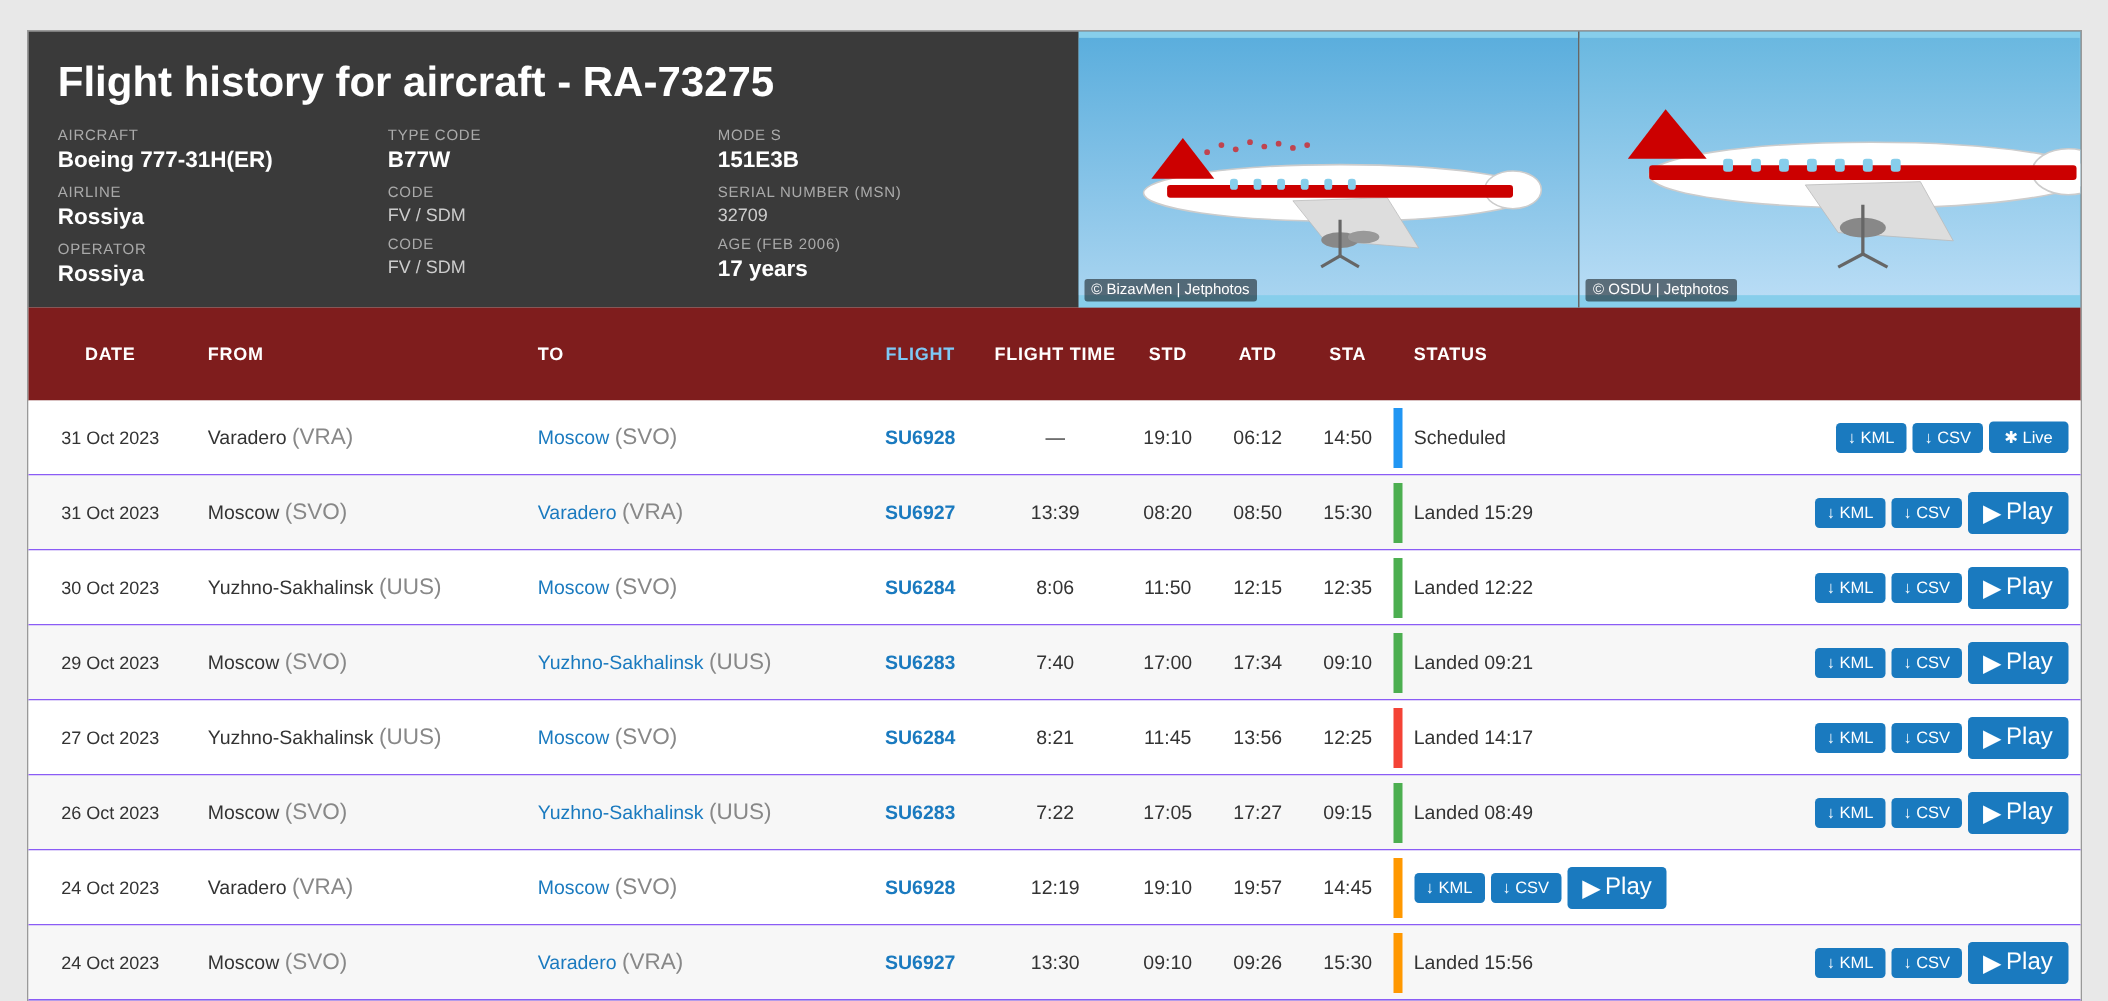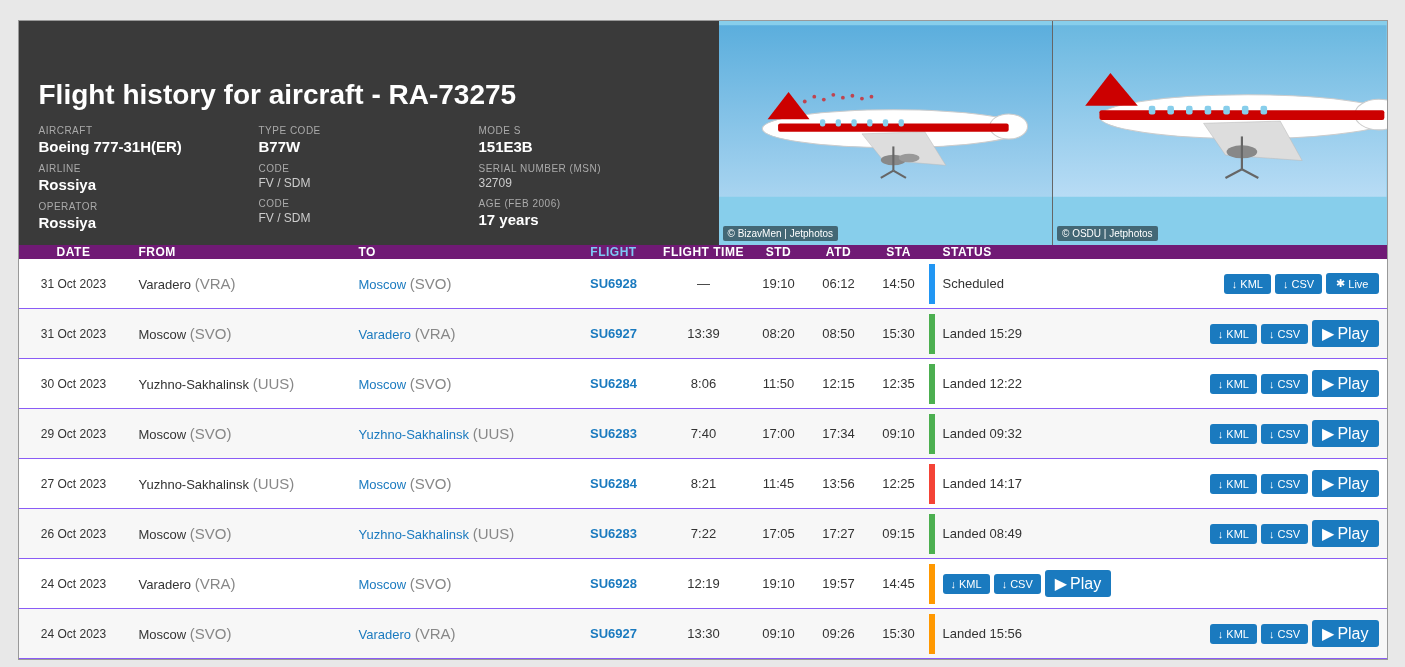--- a/index.html
+++ b/index.html
@@ -4,35 +4,35 @@
   <style>
     * { box-sizing: border-box; margin: 0; padding: 0; }
     body { background: #e8e8e8; font-family: Arial, sans-serif; font-size: 13px; }
 
     .outer { width: 1370px; margin: 20px auto; border: 1px solid #999; }
 
     
     .header { display: flex; background: #3a3a3a; }
     .header-left { flex: 0 0 700px; padding: 18px 20px 14px 20px; }
 
-    .title { color: #fff; font-size: 28px; font-weight: bold; margin-bottom: 14px; margin-top: 40px; }
+    .title { color: #fff; font-size: 28px; font-weight: bold; margin-bottom: 14px; }
 
     .info-grid { display: grid; grid-template-columns: 1fr 1fr 1fr; gap: 0; }
     .info-col { padding-right: 10px; }
     .info-label { color: #aaa; font-size: 10px; text-transform: uppercase; letter-spacing: 0.5px; margin-bottom: 2px; margin-top: 8px; }
     .info-label:first-child { margin-top: 0; }
     .info-value { color: #fff; font-size: 15px; font-weight: bold; }
     .info-value-small { color: #ccc; font-size: 12px; font-weight: normal; }
 
     .photos { display: flex; flex: 1; }
     .photo-box { flex: 1; position: relative; overflow: hidden; background: #87ceeb; }
     .photo-credit { position: absolute; bottom: 4px; left: 4px; background: rgba(0,0,0,0.5); color: #fff; font-size: 10px; padding: 2px 5px; border-radius: 2px; }
 
     
-    .table-header { display: flex; background: #701a75; color: #fff; padding: 0 0; font-size: 12px; font-weight: bold; text-transform: uppercase; letter-spacing: 0.5px; }
+    .table-header { display: flex; background: #7f1d1d; color: #fff; padding: 24px 0; font-size: 12px; font-weight: bold; text-transform: uppercase; letter-spacing: 0.5px; }
 
     .col-date { width: 110px; text-align: center; }
     .col-from { width: 220px; text-align: left; padding-left: 10px; }
     .col-to { width: 220px; text-align: left; padding-left: 10px; }
     .col-flight { width: 90px; text-align: center; color: #7ec8f5; }
     .col-ftime { width: 90px; text-align: center; }
     .col-std { width: 60px; text-align: center; }
     .col-atd { width: 60px; text-align: center; }
     .col-sta { width: 60px; text-align: center; }
     .col-status { flex: 1; text-align: left; padding-left: 14px; }
@@ -308,21 +308,21 @@
       <span class="to-link">Yuzhno-Sakhalinsk</span>
       <span class="airport-code"> (UUS)</span>
     </div>
     <div class="row-flight">SU6283</div>
     <div class="row-ftime">7:40</div>
     <div class="row-std">17:00</div>
     <div class="row-atd">17:34</div>
     <div class="row-sta">09:10</div>
     <div class="row-status-area">
       <div class="status-bar bar-green"></div>
-      <div class="status-text">Landed 09:32</div>
+      <div class="status-text">Landed 09:21</div>
       <div class="action-buttons">
         <button class="btn-kml">
           <span class="down-arrow"></span> KML
         </button>
         <button class="btn-csv">
           <span class="down-arrow"></span> CSV
         </button>
         <button class="btn-play"><span class="play-arrow"></span> Play</button>
       </div>
     </div>

